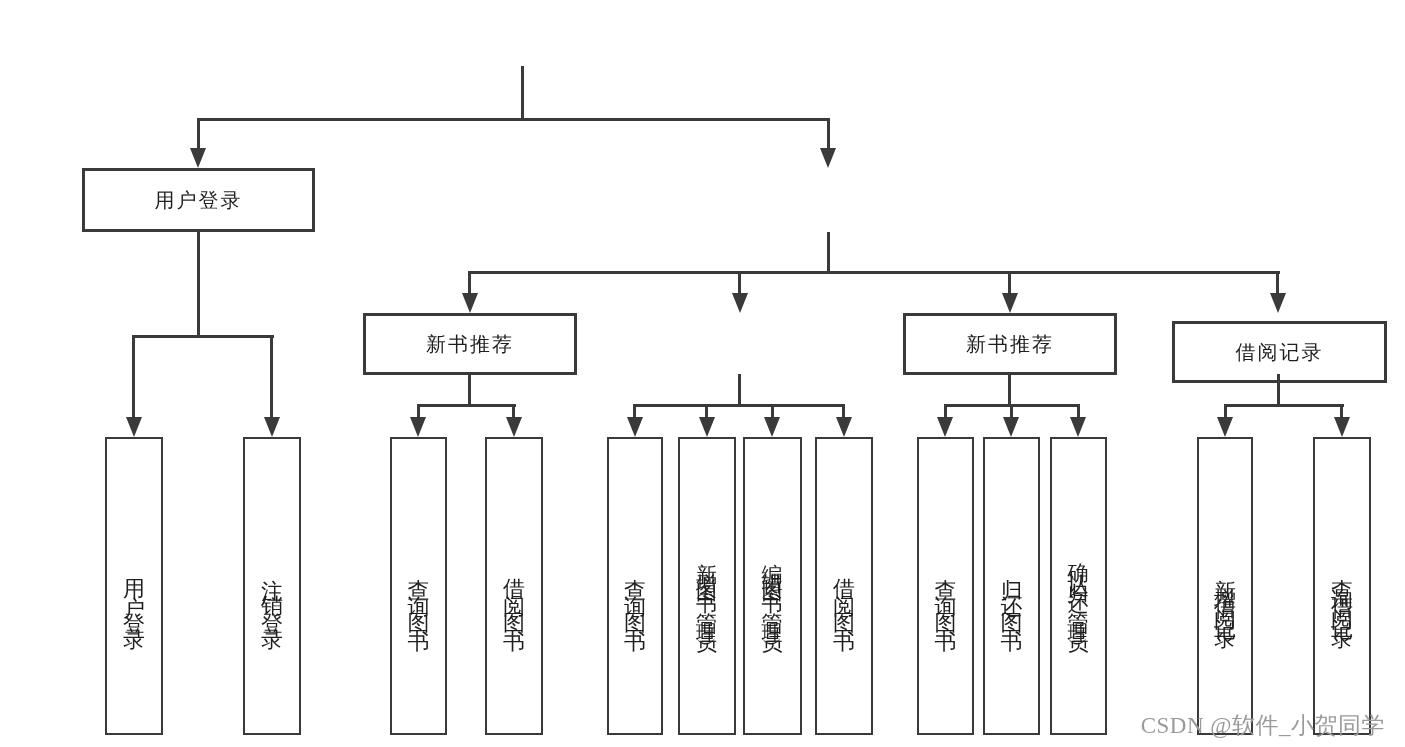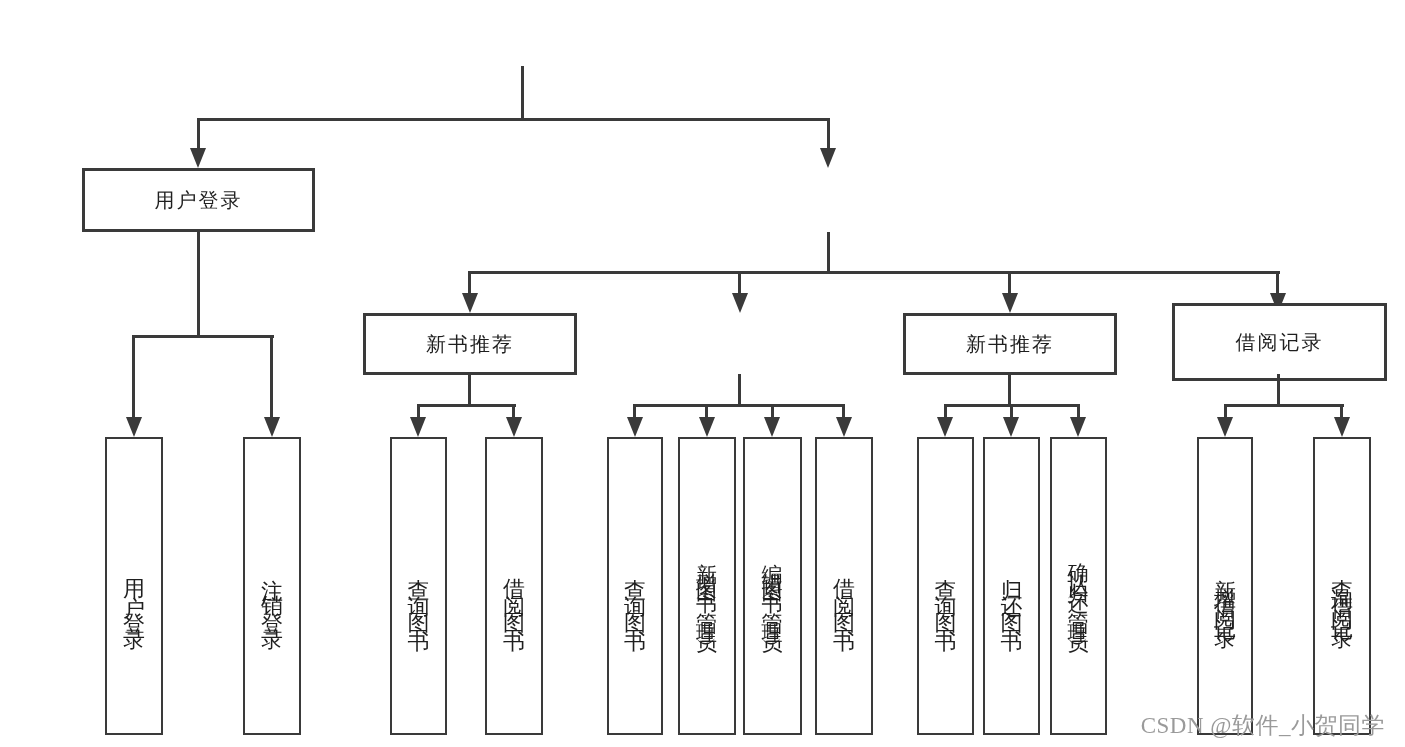--- a/index.html
+++ b/index.html
@@ -84,21 +84,21 @@
     <div class="line" style="left:1276px;top:271px;width:3px;height:24px;"></div>
     <div class="tri" style="left:1270px;top:293px;"></div>
   </div>
 
   <div class="box" style="left:363px;top:313px;width:214px;height:62px;">
     <span>新书推荐</span>
   </div>
   <div class="box" style="left:903px;top:313px;width:214px;height:62px;">
     <span>新书推荐</span>
   </div>
-  <div class="box" style="left:1172px;top:303px;width:215px;height:78px;">
+  <div class="box" style="left:1172px;top:321px;width:215px;height:62px;">
     <span>借阅记录</span>
   </div>
 
   <div>
     <div class="line" style="left:468px;top:374px;width:3px;height:33px;"></div>
     <div class="line" style="left:417px;top:404px;width:99px;height:3px;"></div>
     <div class="line" style="left:417px;top:404px;width:3px;height:15px;"></div>
     <div class="tri" style="left:410px;top:417px;"></div>
     <div class="line" style="left:512px;top:404px;width:3px;height:15px;"></div>
     <div class="tri" style="left:506px;top:417px;"></div>

